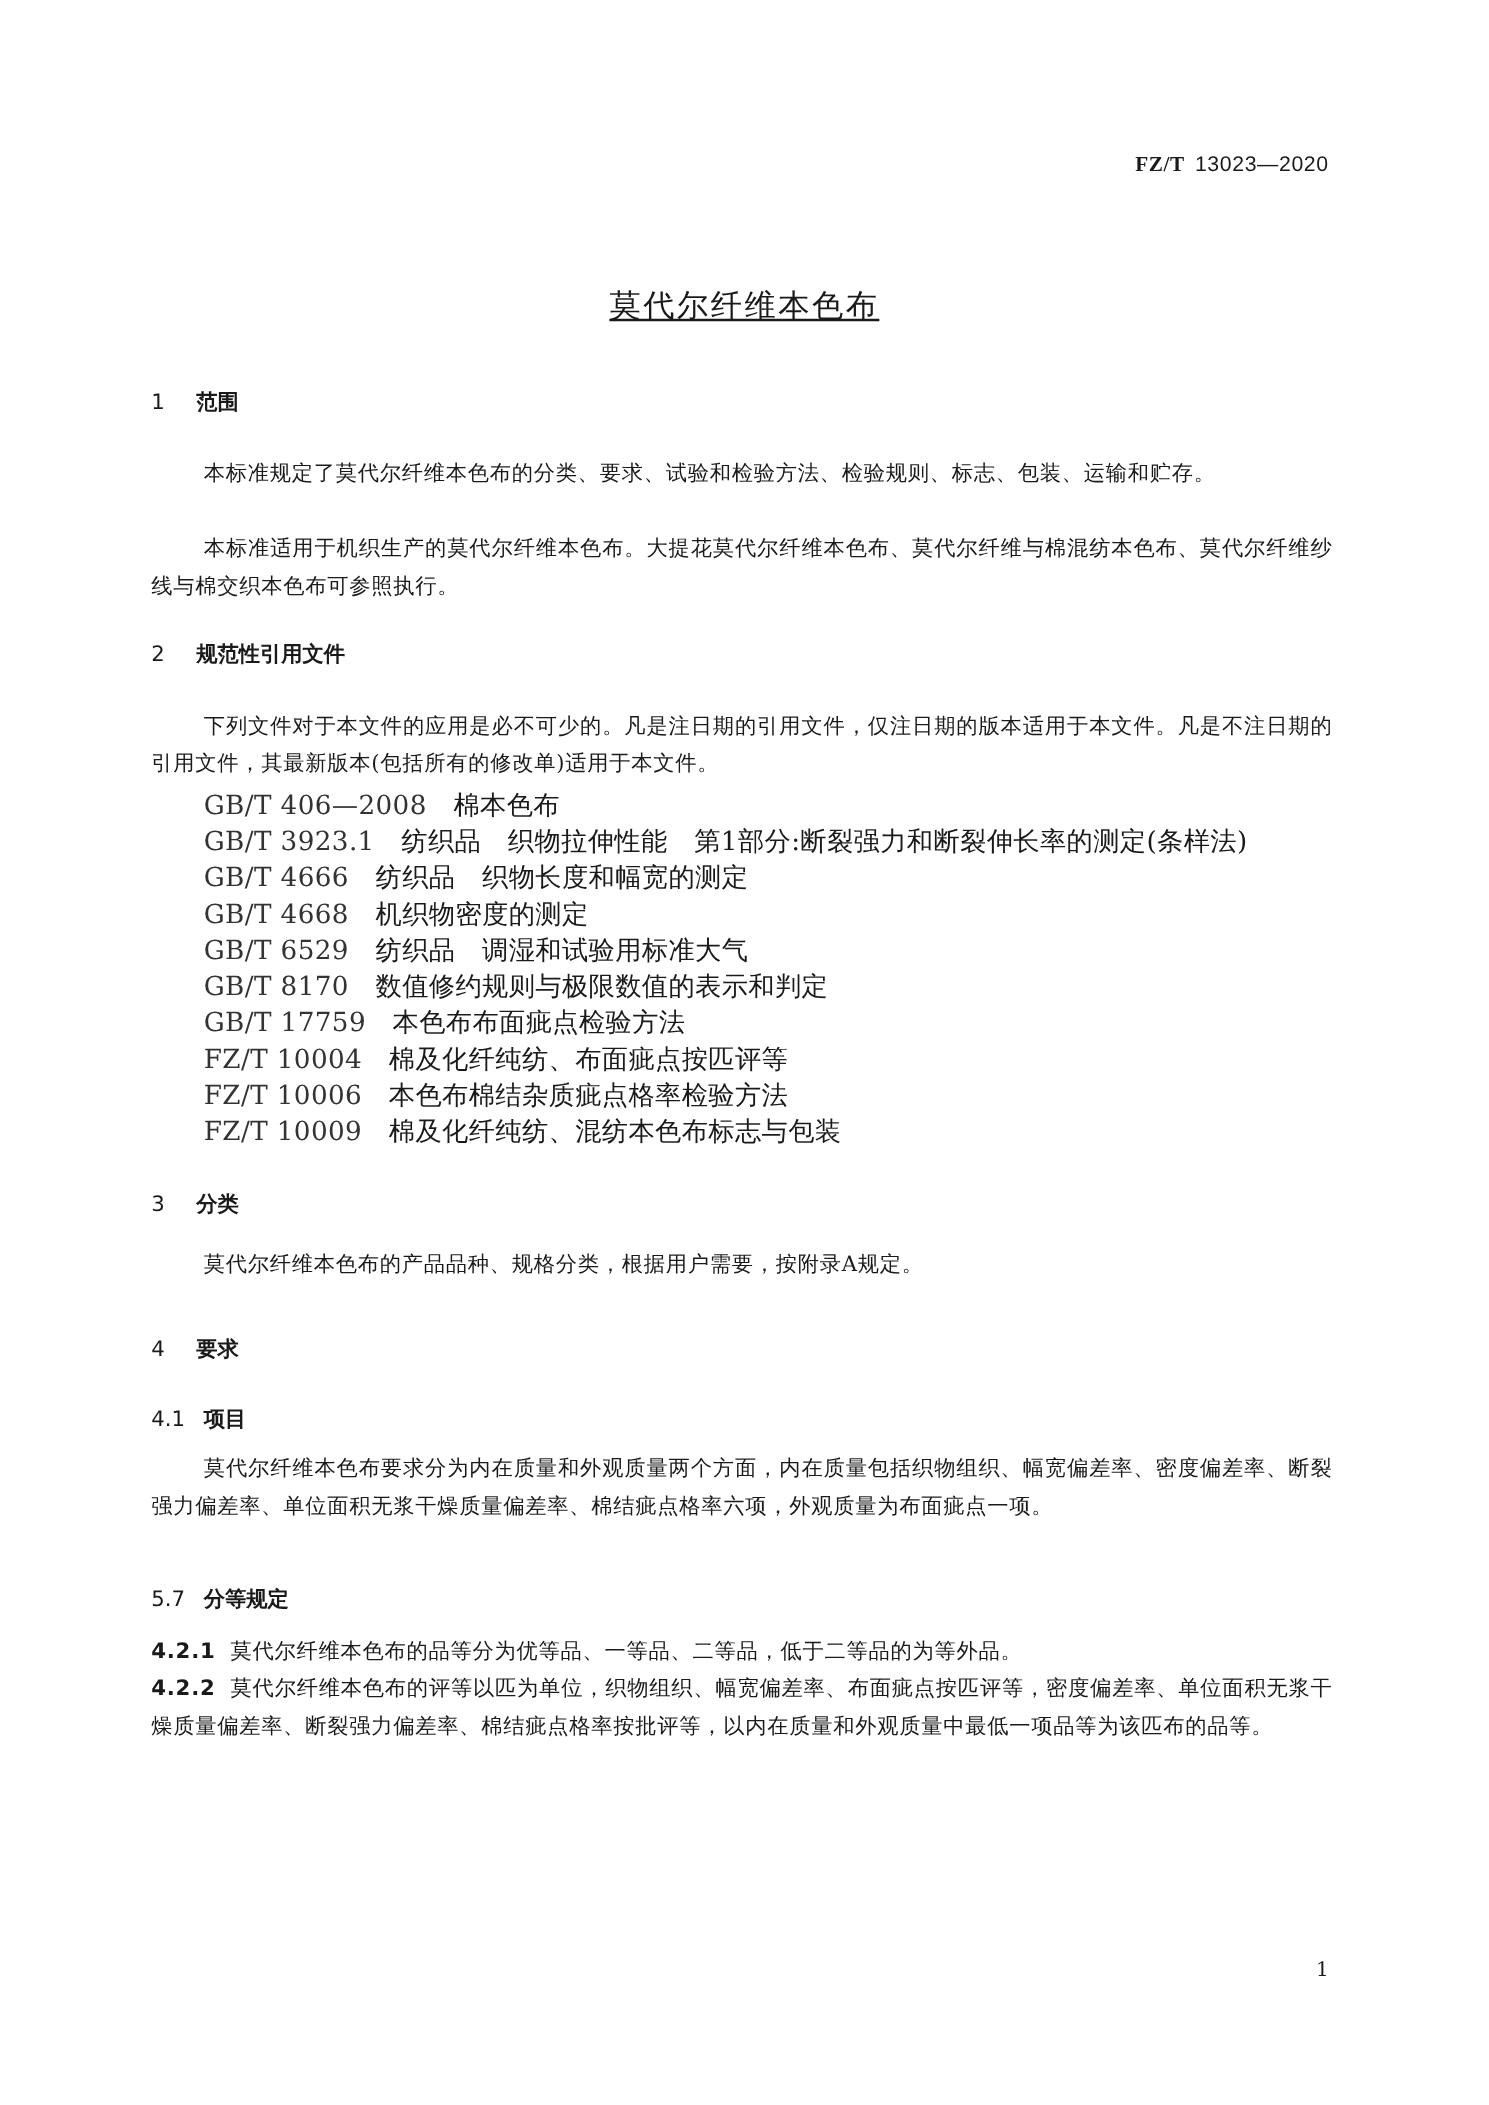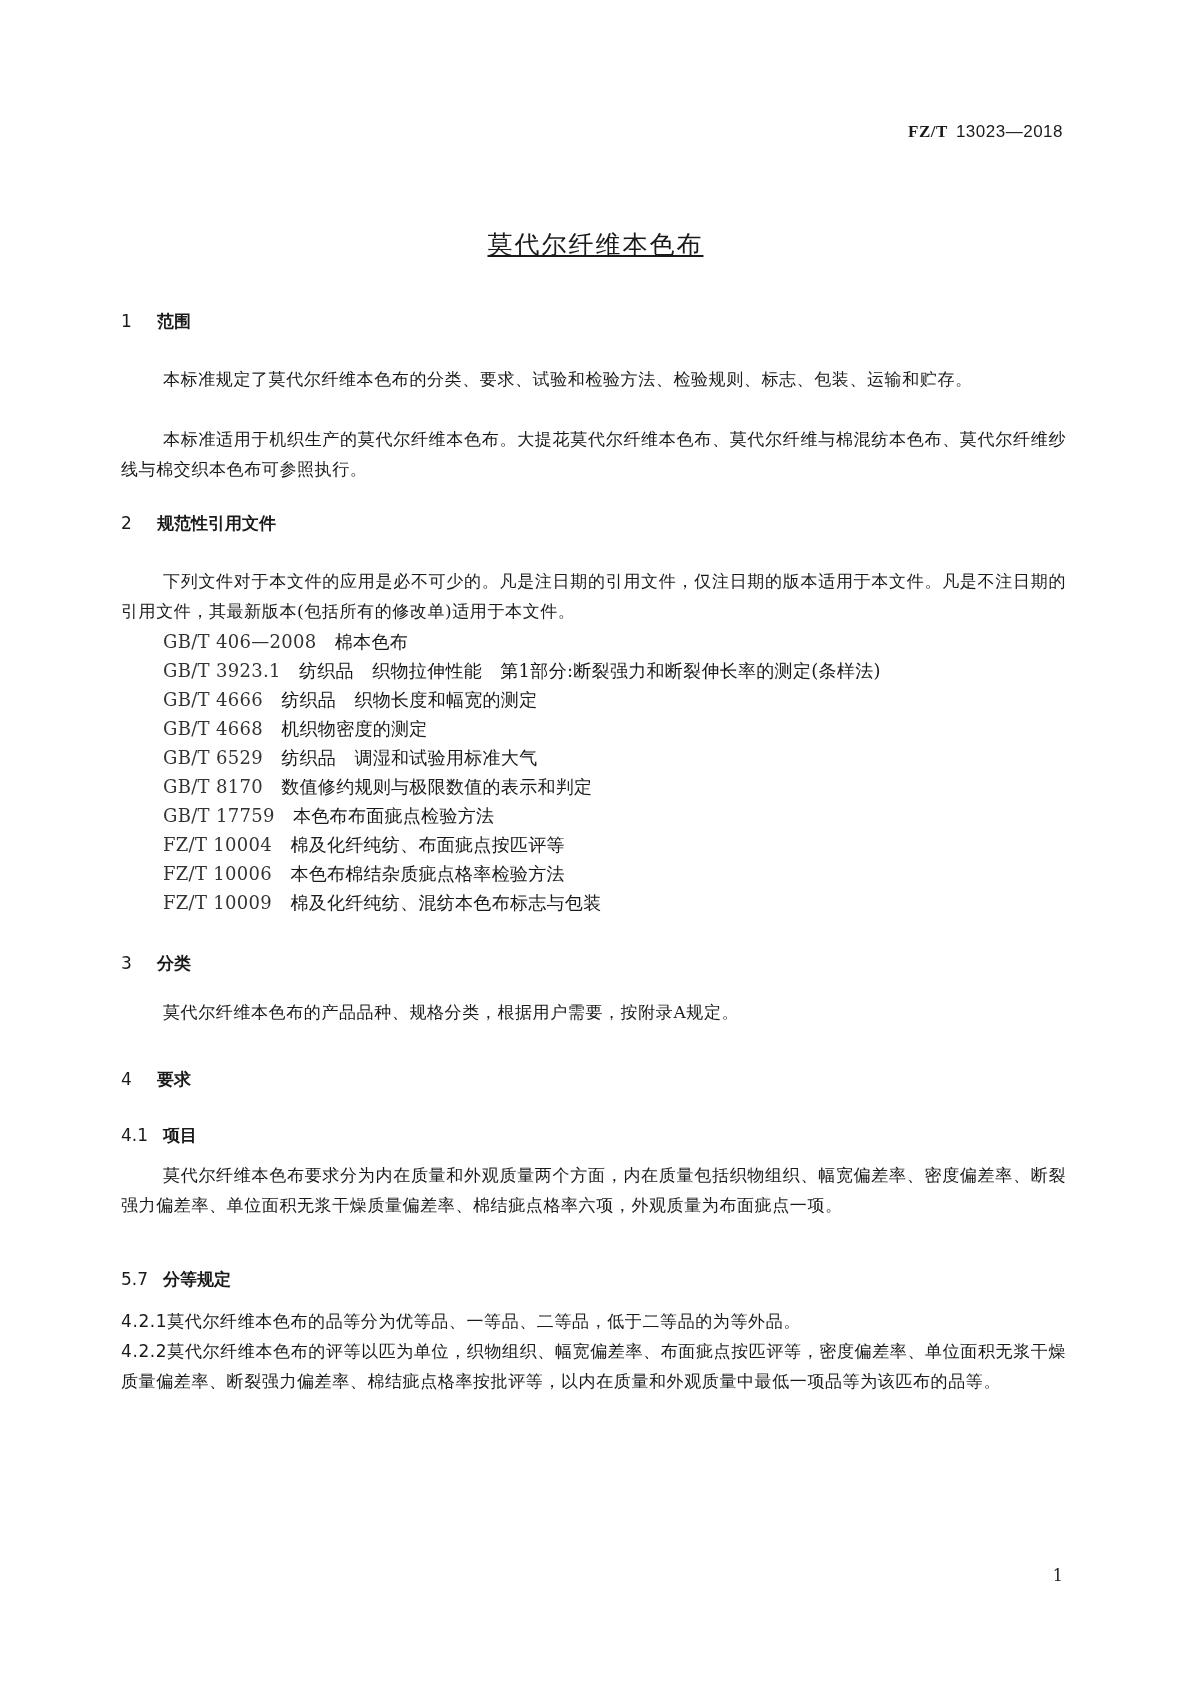--- a/index.html
+++ b/index.html
@@ -4,30 +4,30 @@
 <style>
   html, body { margin: 0; padding: 0; background: #ffffff; }
   body { width: 1191px; height: 1684px; position: relative; overflow: hidden;
          font-family: "DejaVu Serif", "Liberation Serif", serif; color: #1a1a1a; }
   .std-no { position: absolute; right: 128px; top: 122px; font-size: 17px; font-family: "Liberation Sans", sans-serif; letter-spacing: 0.5px; }
   .std-no b { font-family: "Liberation Serif", serif; font-weight: bold; margin-right: 8px; margin-top: 13px; }
   .title { position: absolute; left: 0; right: 0; top: 228px; text-align: center; font-size: 25px; font-family: "DejaVu Sans", sans-serif; letter-spacing: 2px; text-decoration: underline; }
   .h1 { position: absolute; left: 121px; font-size: 17px; font-family: "DejaVu Sans", sans-serif; font-weight: bold; }
   .h1 .num { display: inline-block; width: 36px; font-weight: normal; }
   .para { position: absolute; left: 121px; width: 945px; font-size: 17px; line-height: 30px; text-indent: 42px; text-align: justify; letter-spacing: 0.6px; }
-  .ref { position: absolute; left: 163px; font-size: 18px; letter-spacing: 0.3px; white-space: pre; }
+  .ref { position: absolute; left: 163px; font-size: 21px; letter-spacing: 0.3px; white-space: pre; }
   .ref .code { color: #333; }
   .clause { position: absolute; left: 121px; width: 945px; font-size: 17px; line-height: 30px; text-align: justify; letter-spacing: 0.6px; }
-  .clause .cnum { font-family: "DejaVu Sans", sans-serif; font-weight: normal; }
+  .clause .cnum { font-family: "DejaVu Sans", sans-serif; font-weight: bold; margin-right: 12px; }
   .page-no { position: absolute; right: 128px; top: 1566px; font-size: 16px; }
 </style>
 </head>
 <body>
 
-<div class="std-no"><b>FZ/T</b><span>13023—2018</span></div>
+<div class="std-no"><b>FZ/T</b><span>13023—2020</span></div>
 
 <div class="title">莫代尔纤维本色布</div>
 
 <div class="h1" style="top:310px"><span class="num">1</span><span>范围</span></div>
 <div class="para" style="top:364px">本标准规定了莫代尔纤维本色布的分类、要求、试验和检验方法、检验规则、标志、包装、运输和贮存。</div>
 <div class="para" style="top:424px">本标准适用于机织生产的莫代尔纤维本色布。大提花莫代尔纤维本色布、莫代尔纤维与棉混纺本色布、莫代尔纤维纱线与棉交织本色布可参照执行。</div>
 
 <div class="h1" style="top:512px"><span class="num">2</span><span>规范性引用文件</span></div>
 <div class="para" style="top:566px">下列文件对于本文件的应用是必不可少的。凡是注日期的引用文件，仅注日期的版本适用于本文件。凡是不注日期的引用文件，其最新版本(包括所有的修改单)适用于本文件。</div>
 

